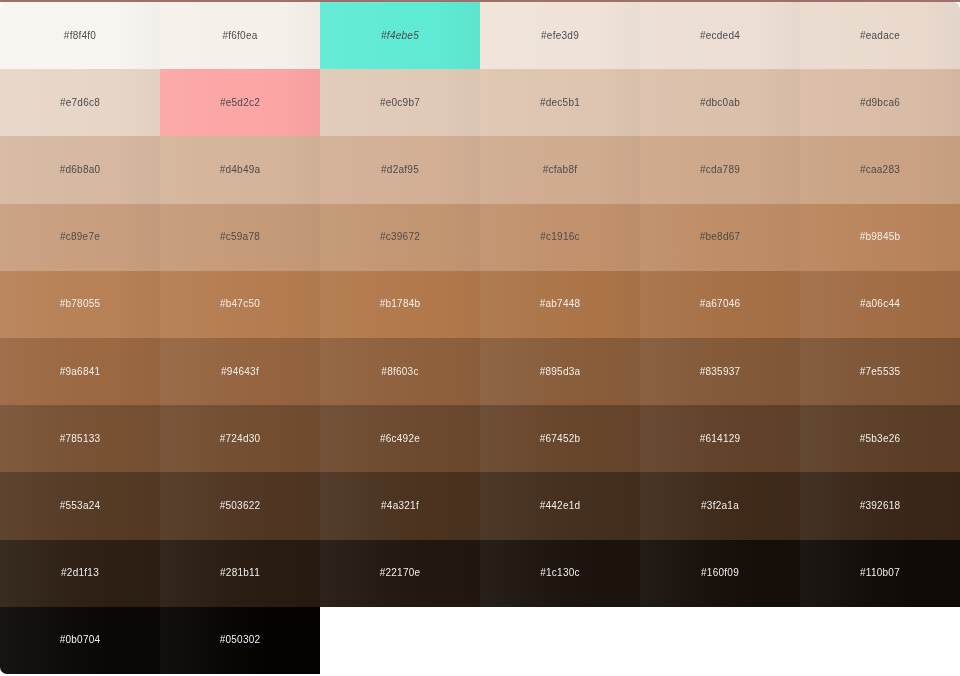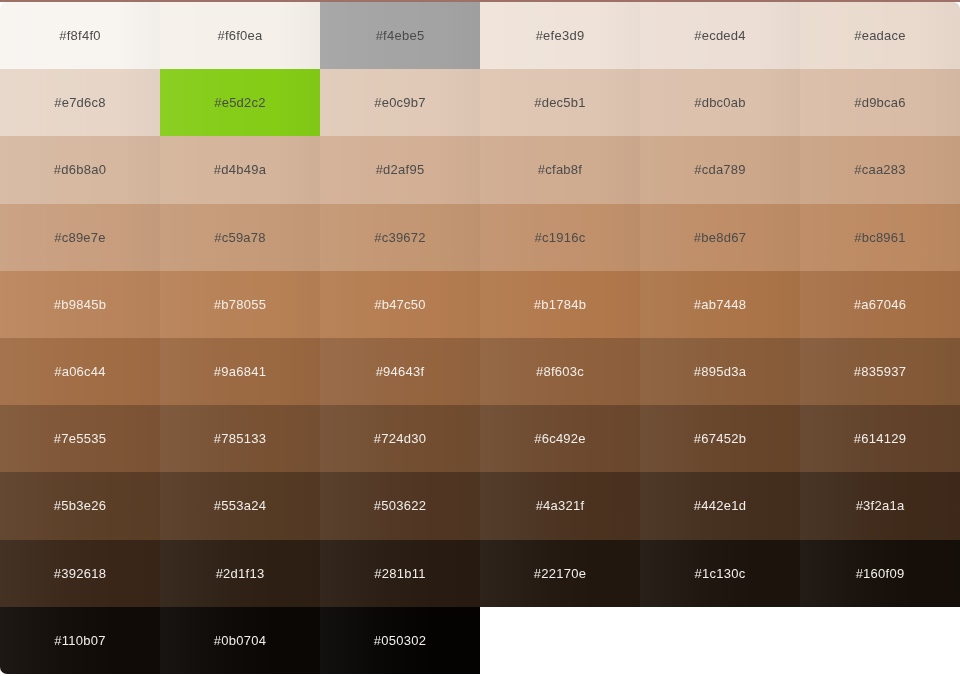--- a/index.html
+++ b/index.html
@@ -62,21 +62,21 @@
       linear-gradient(to right,
         rgba(255,255,255,0.055) 0%,
         rgba(255,255,255,0.015) 42%,
         rgba(0,0,0,0.000) 72%,
         rgba(0,0,0,0.028) 100%);
   }
 
   .swatch-label {
     position: relative;
     z-index: 2;
-    font-size: 13px;
+    font-size: 10px;
     letter-spacing: 0.25px;
     line-height: 1;
     white-space: nowrap;
     font-family: "Liberation Sans", sans-serif;
   }
 
   .text-dark .swatch-label {
     color: #4b4b4b;
   }
 
@@ -89,36 +89,36 @@
 
 <div id="palette-page" style="background-color: rgb(255, 255, 255);">
   <div id="top-rule" style="background-color: rgb(157, 112, 104);"></div>
   <div id="swatch-grid">
       <div class="swatch-cell text-dark" style="background-color: rgb(248, 244, 240);">
         <span class="swatch-label">#f8f4f0</span>
       </div>
       <div class="swatch-cell text-dark" style="background-color: rgb(246, 240, 234);">
         <span class="swatch-label">#f6f0ea</span>
       </div>
-      <div class="swatch-cell text-dark" style="background-color: #a3a3a3;">
+      <div class="swatch-cell text-dark" style="background-color: #5eead4; font-style: italic;">
         <span class="swatch-label">#f4ebe5</span>
       </div>
       <div class="swatch-cell text-dark" style="background-color: rgb(239, 227, 217);">
         <span class="swatch-label">#efe3d9</span>
       </div>
       <div class="swatch-cell text-dark" style="background-color: rgb(236, 222, 212);">
         <span class="swatch-label">#ecded4</span>
       </div>
       <div class="swatch-cell text-dark" style="background-color: rgb(234, 218, 206);">
         <span class="swatch-label">#eadace</span>
       </div>
       <div class="swatch-cell text-dark" style="background-color: rgb(231, 214, 200);">
         <span class="swatch-label">#e7d6c8</span>
       </div>
-      <div class="swatch-cell text-dark" style="background-color: #84cc16;">
+      <div class="swatch-cell text-dark" style="background-color: #fca5a5;">
         <span class="swatch-label">#e5d2c2</span>
       </div>
       <div class="swatch-cell text-dark" style="background-color: rgb(224, 201, 183);">
         <span class="swatch-label">#e0c9b7</span>
       </div>
       <div class="swatch-cell text-dark" style="background-color: rgb(222, 197, 177);">
         <span class="swatch-label">#dec5b1</span>
       </div>
       <div class="swatch-cell text-dark" style="background-color: rgb(219, 192, 171);">
         <span class="swatch-label">#dbc0ab</span>
@@ -152,23 +152,20 @@
       </div>
       <div class="swatch-cell text-dark" style="background-color: rgb(195, 150, 114);">
         <span class="swatch-label">#c39672</span>
       </div>
       <div class="swatch-cell text-dark" style="background-color: rgb(193, 145, 108);">
         <span class="swatch-label">#c1916c</span>
       </div>
       <div class="swatch-cell text-dark" style="background-color: rgb(190, 141, 103);">
         <span class="swatch-label">#be8d67</span>
       </div>
-      <div class="swatch-cell text-dark" style="background-color: rgb(188, 137, 97);">
-        <span class="swatch-label">#bc8961</span>
-      </div>
       <div class="swatch-cell text-light" style="background-color: rgb(185, 132, 91);">
         <span class="swatch-label">#b9845b</span>
       </div>
       <div class="swatch-cell text-light" style="background-color: rgb(183, 128, 85);">
         <span class="swatch-label">#b78055</span>
       </div>
       <div class="swatch-cell text-light" style="background-color: rgb(180, 124, 80);">
         <span class="swatch-label">#b47c50</span>
       </div>
       <div class="swatch-cell text-light" style="background-color: rgb(177, 120, 75);">

